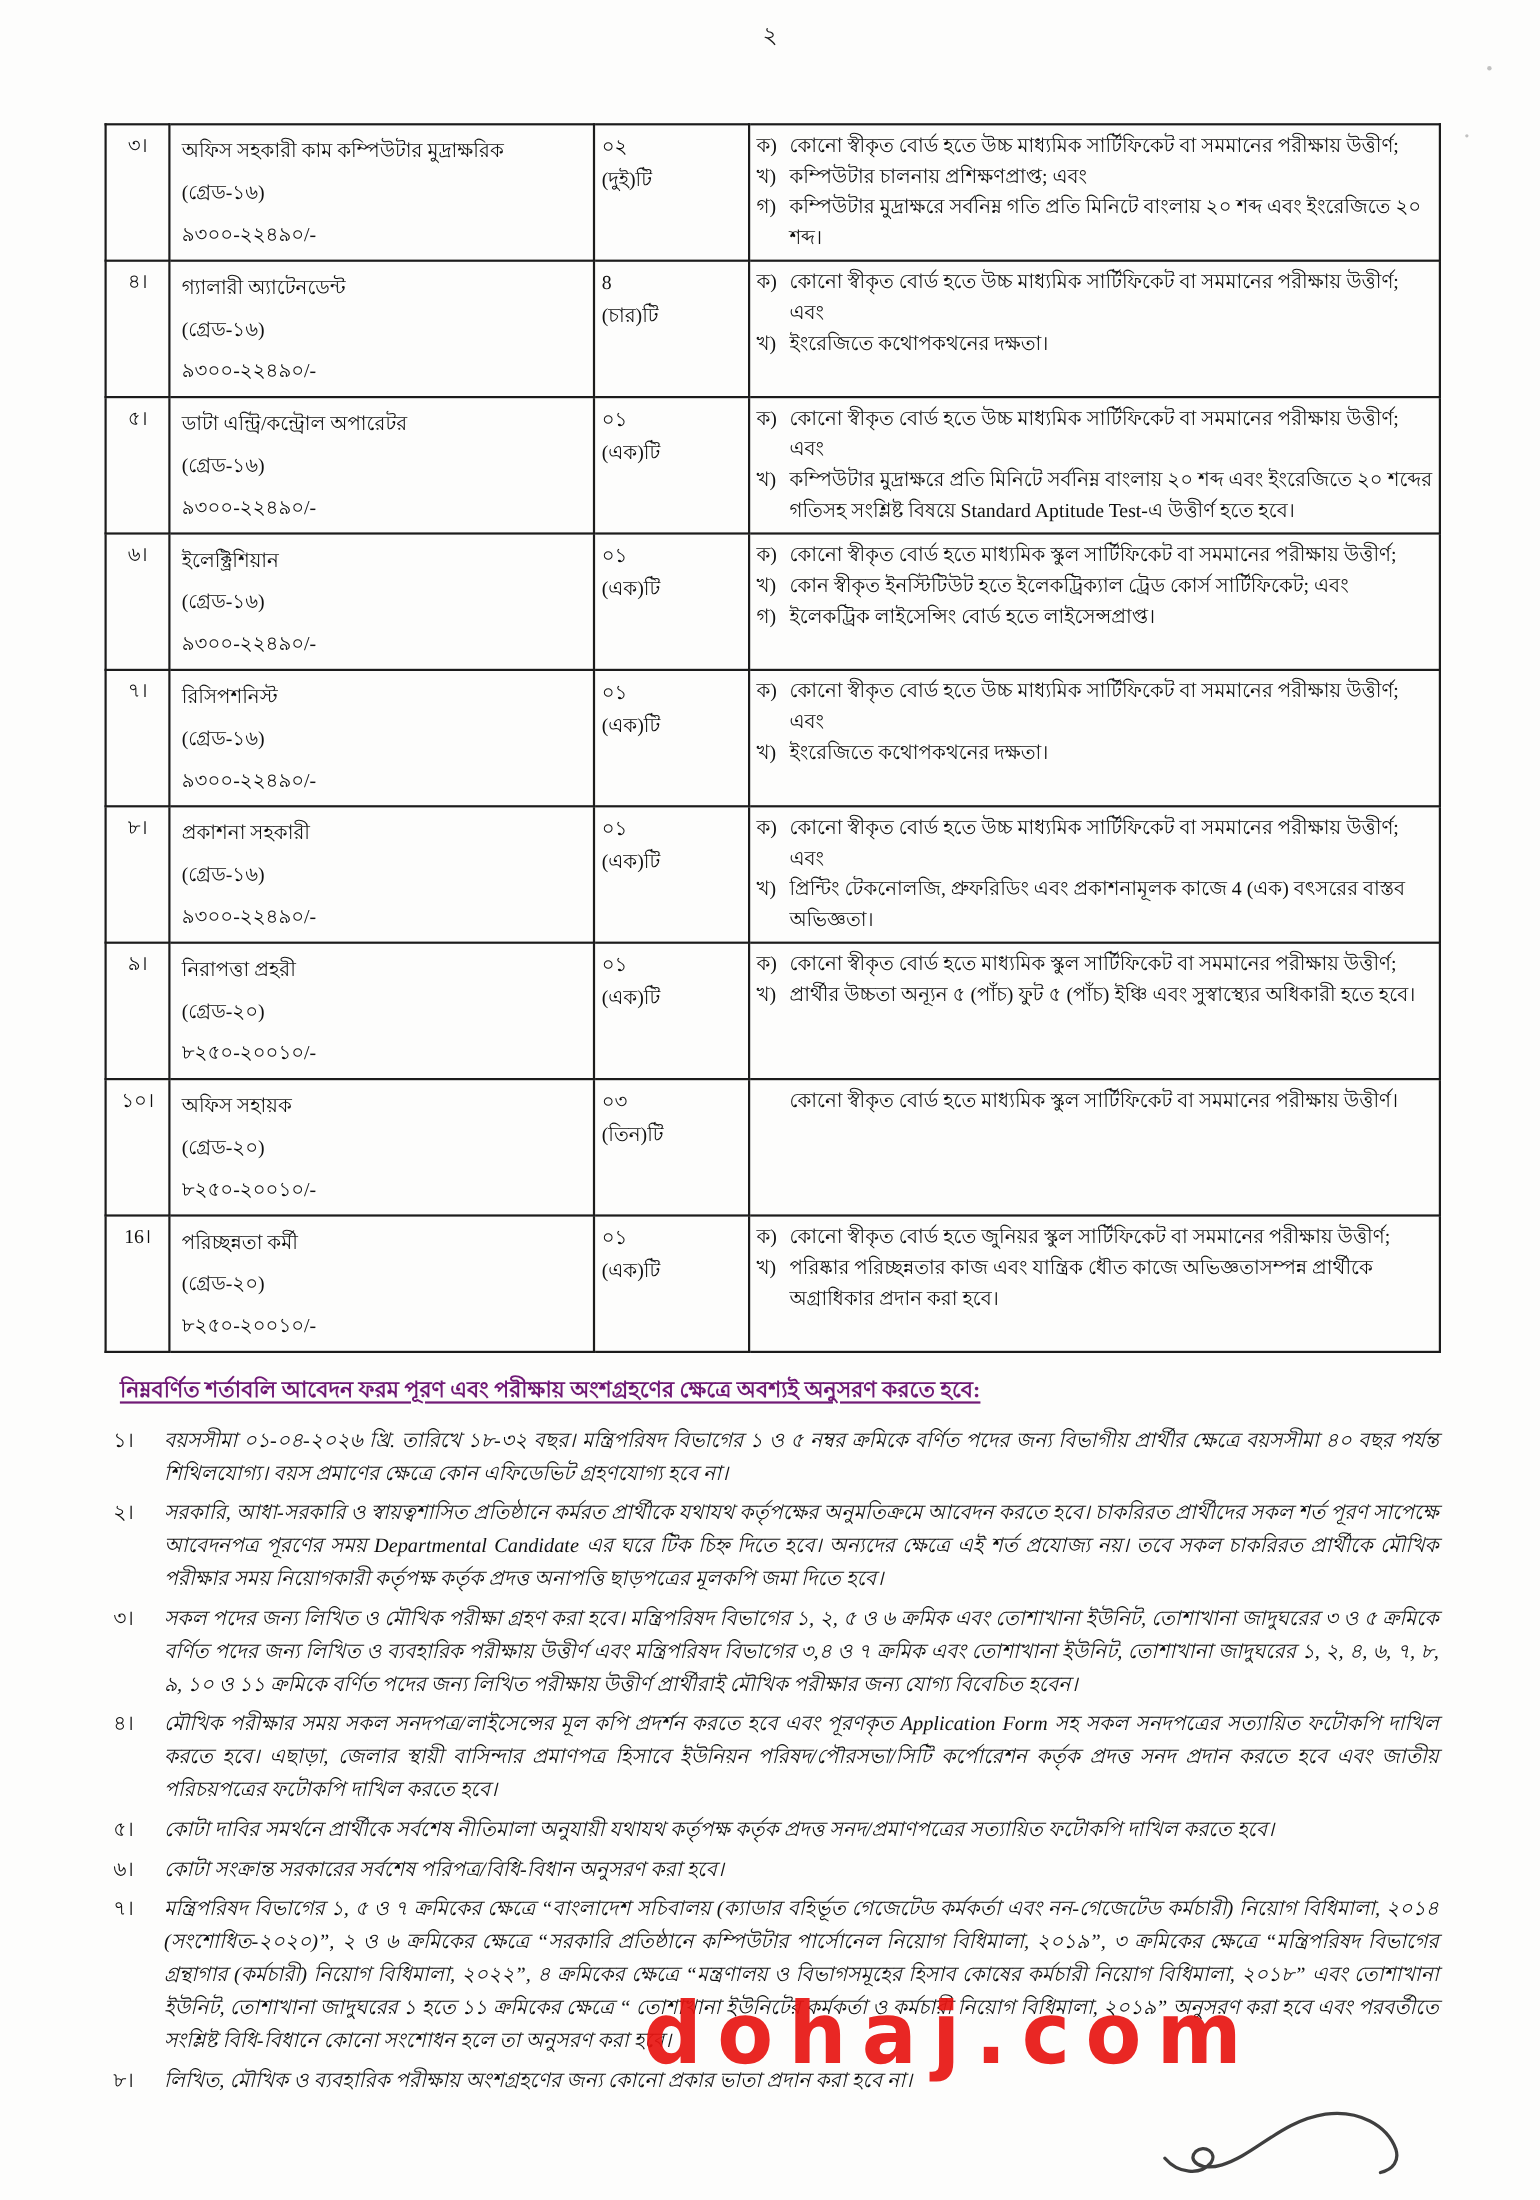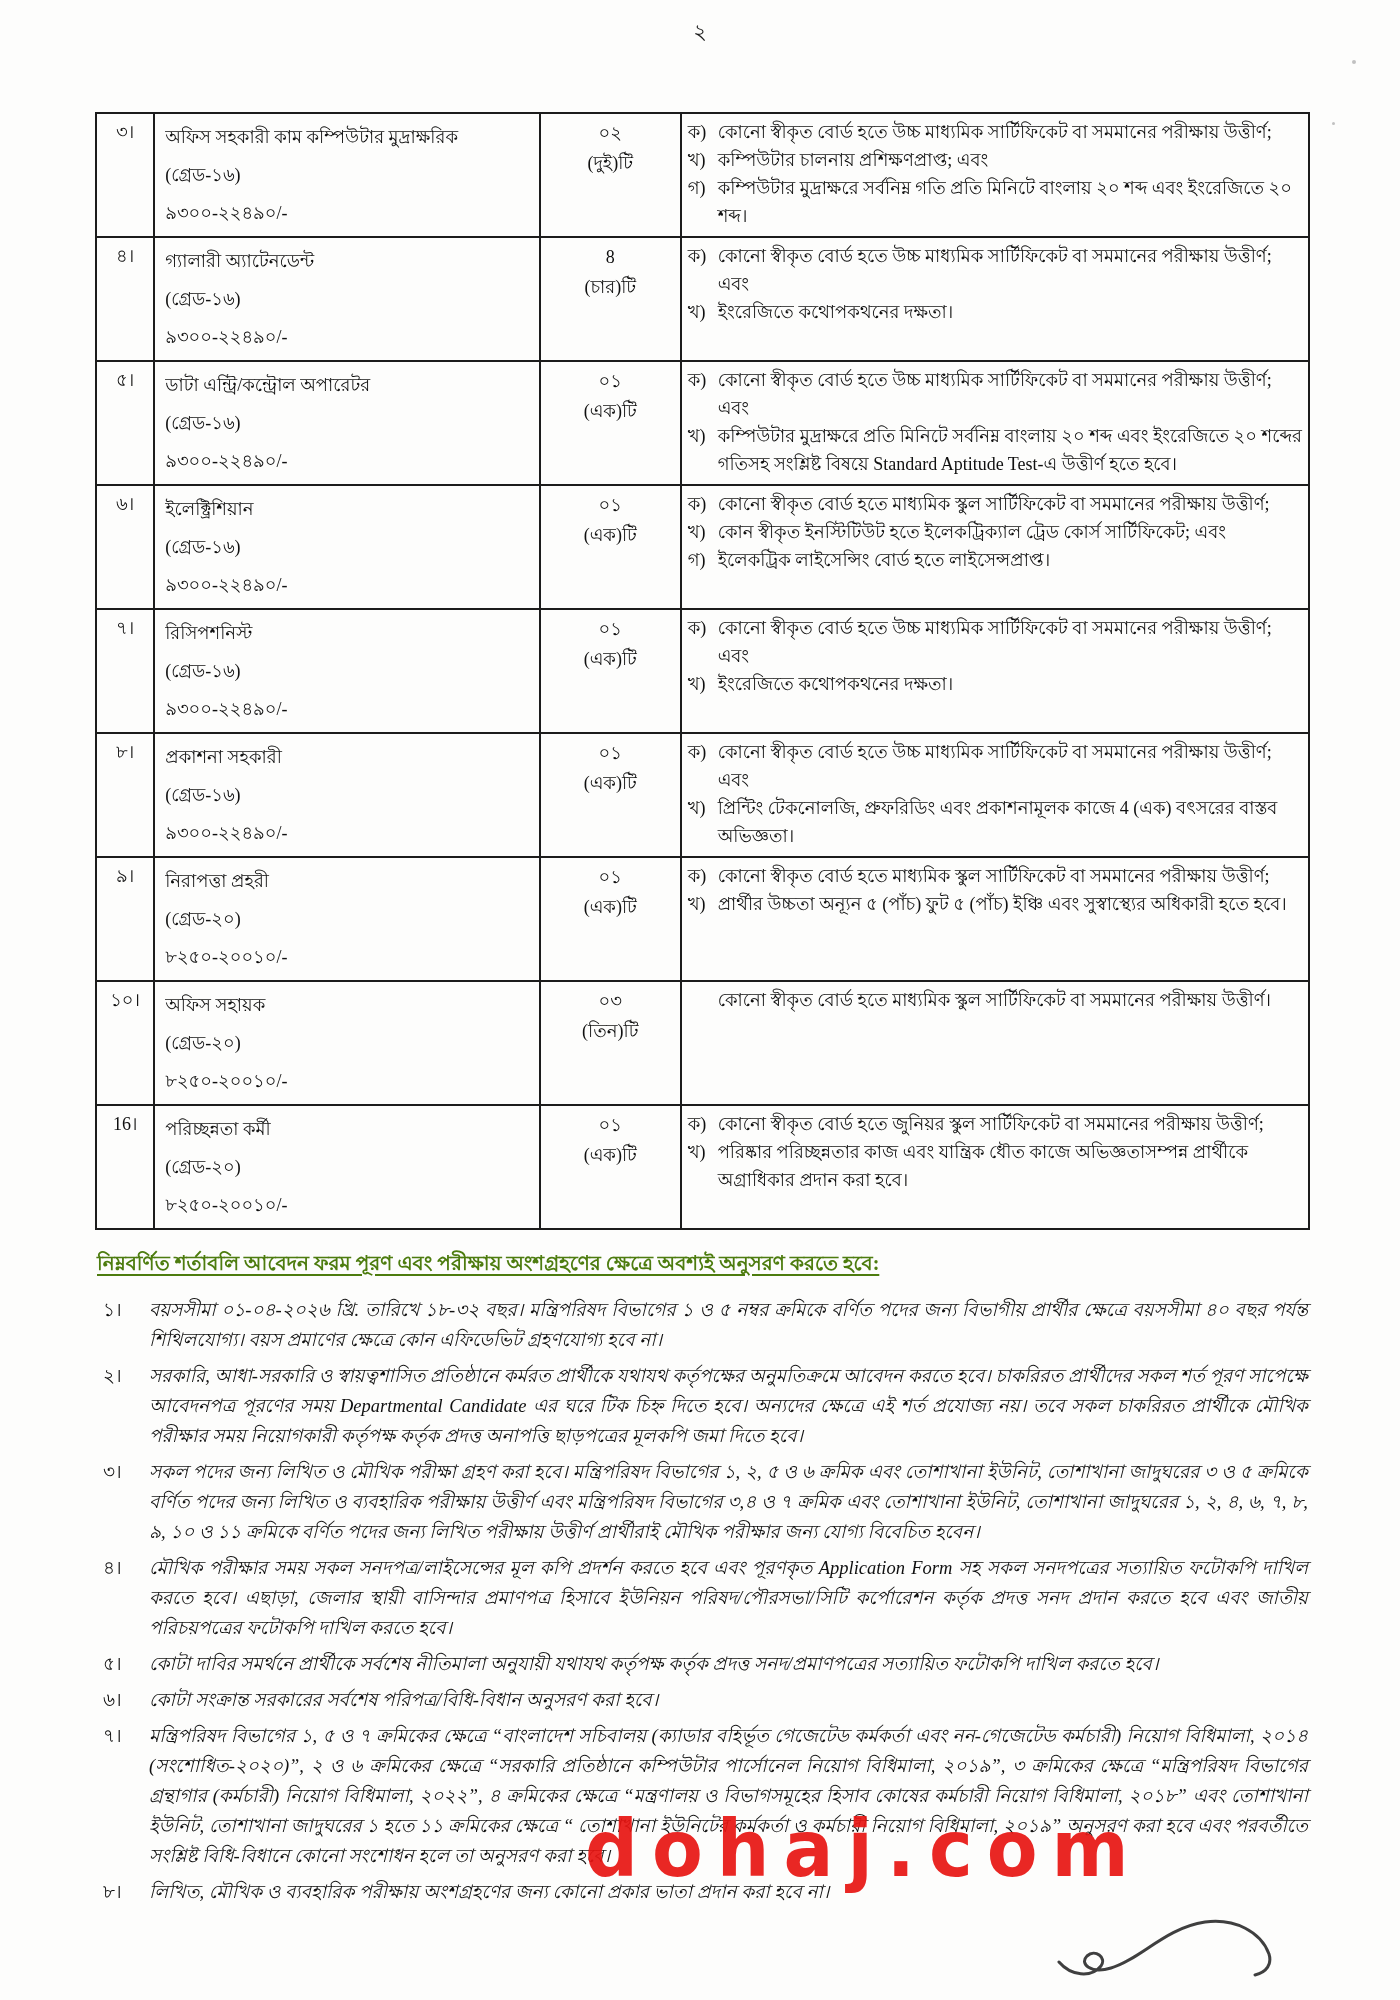--- a/index.html
+++ b/index.html
@@ -17,34 +17,34 @@
   
   table.job-table{
     width:100%; border-collapse:collapse; table-layout:fixed;
     font-size:18px;
   }
   table.job-table td{
     border:2px solid #1c1c1c; vertical-align:top; padding:4px 6px;
   }
   .c-serial{ width:4.8%; text-align:center; font-size:18px; padding-top:8px; }
   .c-post{ width:31.8%; }
-  .c-count{ width:11.6%; text-align:center; padding-top:8px; }
+  .c-count{ width:11.6%; text-align:left; padding-top:8px; }
   .c-qual{ width:51.8%; }
   .post-line{ line-height:38px; padding-left:4px; white-space:nowrap; overflow:hidden; }
   .count-line{ line-height:30px; }
   .qual-item{ display:flex; line-height:28px; }
   .q-label{ flex:0 0 30px; }
   .q-text{ flex:1; }
 
   
   .cond-heading{
-    margin:18px 0 14px 2px;
+    margin:18px 0 14px 14px;
     font-size:20px; font-weight:700;
     text-decoration:underline; text-underline-offset:4px; text-decoration-thickness:2px;
-    color:#4d7c0f;
+    color:#701a75;
   }
   .cond-item{ display:flex; margin-bottom:6px; font-size:18.5px; }
   .cond-num{ flex:0 0 46px; padding-left:8px; line-height:30px; }
   .cond-text{ flex:1; line-height:30px; text-align:justify; padding-right:2px;font-style:italic; }
 
   
   .watermark{
     position:absolute; left:585px; top:1806px;
     font-family:"DejaVu Sans",sans-serif;
     font-size:74px; font-weight:600; letter-spacing:14px;

